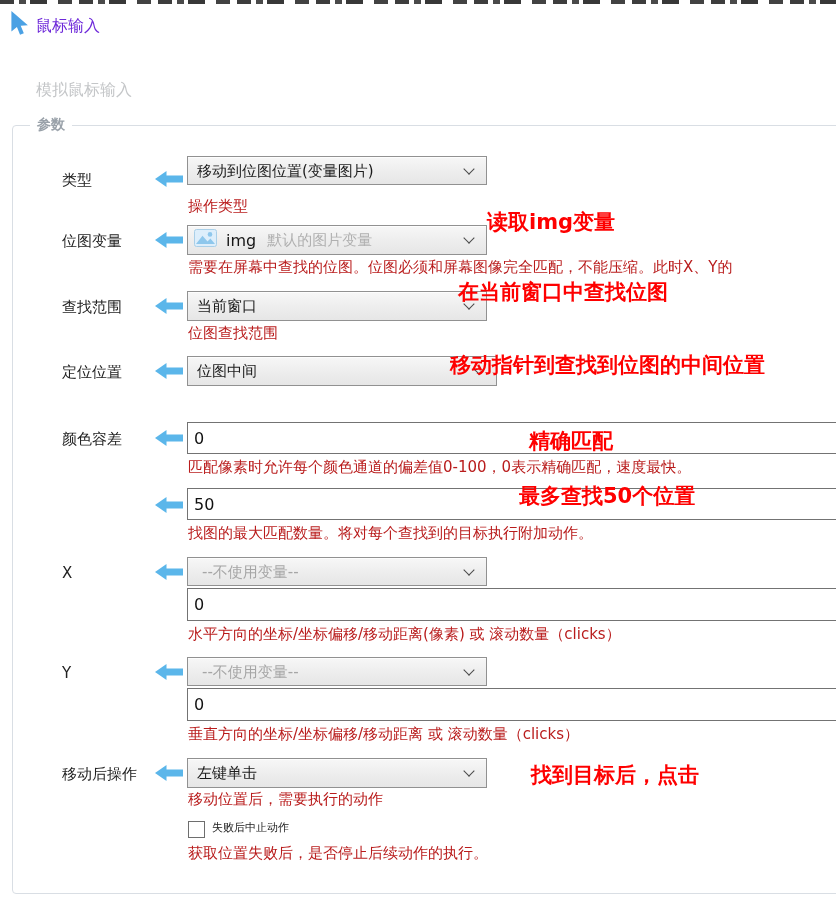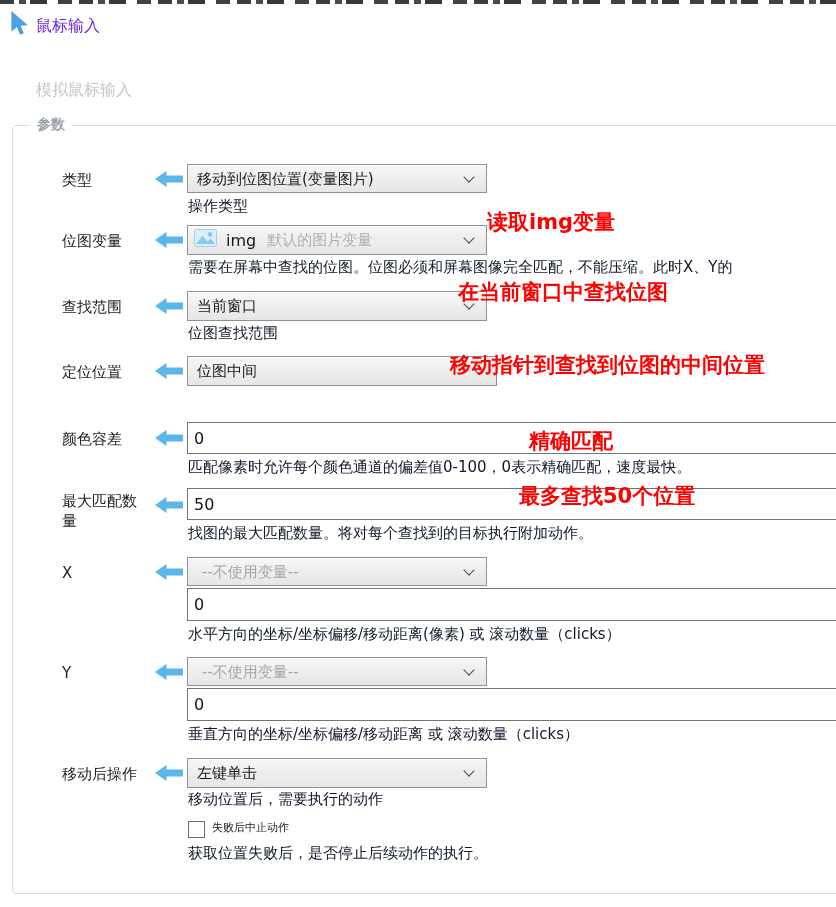--- a/index.html
+++ b/index.html
@@ -42,21 +42,21 @@
   .ddimg { display:flex; align-items:center; height:100%; padding-left:6px; box-sizing:border-box; }
   .img-name { font-size:16px; color:#161616; margin-left:9px; }
   .img-desc { font-size:15px; color:#b0b0b0; margin-left:11px; }
 
   .txt { position:absolute; left:187px; width:662px; box-sizing:border-box; z-index:1;
          border:1px solid #737373; background:#fff; color:#111;
          font-size:16px; padding:0 4px 0 6px;
          font-family:"DejaVu Sans","Liberation Sans",sans-serif; }
   .txt.h32 { height:32px; } .txt.h33 { height:33px; }
 
-  .hint { position:absolute; left:188px; font-size:15px; color:#0f172a;
+  .hint { position:absolute; left:188px; font-size:15px; color:#b91c1c;
           white-space:nowrap; z-index:1; }
 
   .ann { position:absolute; font-size:21px; font-weight:bold; color:#fe0000;
          white-space:nowrap; z-index:6; }
 
   .cb { position:absolute; left:188px; width:15px; height:15px; box-sizing:content-box;
         border:1px solid #6e6e6e; background:#fff; cursor:pointer; z-index:1; }
   .cbl { position:absolute; left:212px; font-size:11px; color:#222; z-index:1; }
 </style>
 </head>
@@ -76,21 +76,21 @@
 
   <div class="gbox"></div>
   <div class="legend">参数</div>
 
   <div class="lbl" style="top:170px">类型</div>
   <span class="arrow" style="top:171px">
     <svg width="28" height="16" viewBox="0 0 28 16">
         <path d="M11.5 0 L11.5 4.6 L28 4.6 L28 11.4 L11.5 11.4 L11.5 16 L0 8 Z" fill="#5bb6ea"></path>
       </svg>
   </span>
-  <div class="dd" style="top:164px">
+  <div class="dd" style="top:156px">
     <span class="ddv">移动到位图位置(变量图片)</span>
     <span class="chev"></span>
   </div>
   <div class="hint" style="top:197px">操作类型</div>
   <div class="ann" style="left:487px;top:208px">读取img变量</div>
 
   <div class="lbl" style="top:231px">位图变量</div>
   <span class="arrow" style="top:232px">
     <svg width="28" height="16" viewBox="0 0 28 16">
         <path d="M11.5 0 L11.5 4.6 L28 4.6 L28 11.4 L11.5 11.4 L11.5 16 L0 8 Z" fill="#5bb6ea"></path>
@@ -140,21 +140,20 @@
   <div class="lbl" style="top:429px">颜色容差</div>
   <span class="arrow" style="top:430px">
     <svg width="28" height="16" viewBox="0 0 28 16">
         <path d="M11.5 0 L11.5 4.6 L28 4.6 L28 11.4 L11.5 11.4 L11.5 16 L0 8 Z" fill="#5bb6ea"></path>
       </svg>
   </span>
   <input type="text" class="txt h32" style="top: 422px;" value="0">
   <div class="hint" style="top:458px">匹配像素时允许每个颜色通道的偏差值0-100，0表示精确匹配，速度最快。</div>
   <div class="ann" style="left:529px;top:427px">精确匹配</div>
 
-  <div class="lbl wrap" style="top:491px">最大匹配数量</div>
   <span class="arrow" style="top:497px">
     <svg width="28" height="16" viewBox="0 0 28 16">
         <path d="M11.5 0 L11.5 4.6 L28 4.6 L28 11.4 L11.5 11.4 L11.5 16 L0 8 Z" fill="#5bb6ea"></path>
       </svg>
   </span>
   <input type="text" class="txt h32" style="top: 488px;" value="50">
   <div class="hint" style="top:524px">找图的最大匹配数量。将对每个查找到的目标执行附加动作。</div>
   <div class="ann" style="left:519px;top:482px">最多查找50个位置</div>
 
   <div class="lbl" style="top:563px">X</div>
@@ -187,18 +186,19 @@
   <span class="arrow" style="top:765px">
     <svg width="28" height="16" viewBox="0 0 28 16">
         <path d="M11.5 0 L11.5 4.6 L28 4.6 L28 11.4 L11.5 11.4 L11.5 16 L0 8 Z" fill="#5bb6ea"></path>
       </svg>
   </span>
   <div class="dd h30" style="top:758px">
     <span class="ddv">左键单击</span>
     <span class="chev"></span>
   </div>
   <div class="hint" style="top:790px">移动位置后，需要执行的动作</div>
+  <div class="ann" style="left:531px;top:761px">找到目标后，点击</div>
 
   <span class="cb" style="top:821px"></span>
   <span class="cbl" style="top:820px">失败后中止动作</span>
   <div class="hint" style="top:844px">获取位置失败后，是否停止后续动作的执行。</div>
 
 </div>
 
 </body></html>

